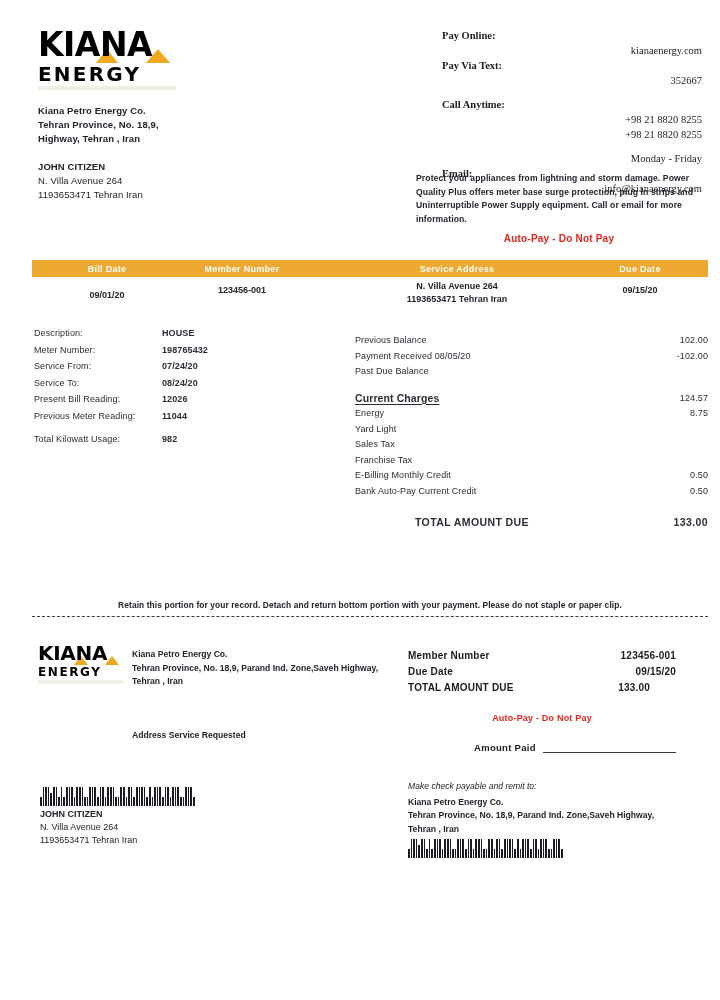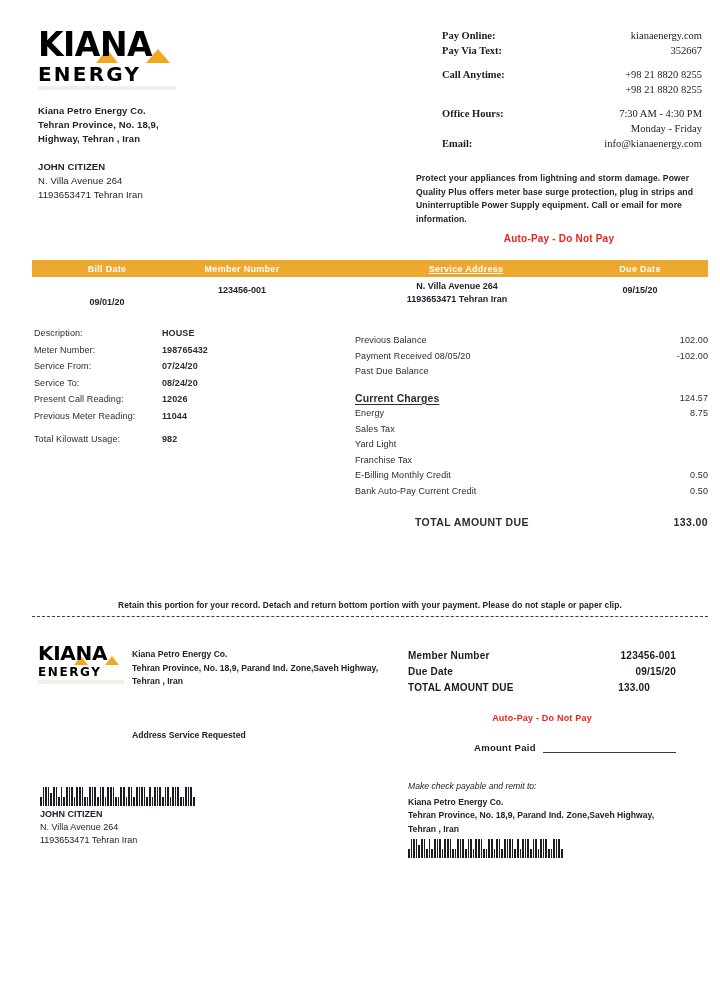--- a/index.html
+++ b/index.html
@@ -99,20 +99,21 @@
     right: 18px;
     top: 28px;
     width: 260px;
     font-family: "Liberation Serif", serif;
   }
   .pay-row {
     display: flex;
     justify-content: space-between;
     font-size: 10.5px;
     line-height: 15px;
+    flex-direction: column;
   }
   .pay-row .lbl { font-weight: bold; white-space: nowrap; }
   .pay-row .val { text-align: right; white-space: nowrap; }
   .pay-gap { height: 9px; }
   .sub-val {
     text-align: right;
     font-size: 10.5px;
     line-height: 15px;
   }
 
@@ -149,34 +150,34 @@
     font-weight: bold;
     letter-spacing: 0.3px;
   }
   .band-cell {
     position: absolute;
     top: 3.5px;
     text-align: center;
   }
   .band-bd { left: 20px; width: 110px; }
   .band-mn { left: 120px; width: 180px; }
-  .band-sa { left: 319px; width: 230px; text-decoration: underline; }
+  .band-sa { left: 310px; width: 230px; }
   .band-dd { left: 548px; width: 120px; }
 
   .table-row {
     position: absolute;
     left: 32px;
     top: 282px;
     width: 676px;
     font-size: 9px;
     color: #23232e;
     font-weight: bold;
   }
   .row-cell { position: absolute; text-align: center; line-height: 13px; }
-  .row-bd { left: 20px; width: 110px; top: 14px;}
+  .row-bd { left: 20px; width: 110px; top: 7px;}
   .row-mn { left: 120px; width: 180px; top: 2px;}
   .row-sa { left: 310px; width: 230px; top: -2px;}
   .row-dd { left: 548px; width: 120px; top: 2px;}
 
   
   .detail-left {
     position: absolute;
     left: 34px;
     top: 325px;
     width: 300px;
@@ -372,24 +373,20 @@
       <span class="lbl">Pay Via Text:</span>
       <span class="val">352667</span>
     </div>
     <div class="pay-gap"></div>
     <div class="pay-row">
       <span class="lbl">Call Anytime:</span>
       <span class="val">+98 21 8820 8255</span>
     </div>
     <div class="sub-val">+98 21 8820 8255</div>
     <div class="pay-gap"></div>
-    <div class="pay-row">
-      <span class="lbl">Office Hours:</span>
-      <span class="val">7:30 AM - 4:30 PM</span>
-    </div>
     <div class="sub-val">Monday - Friday</div>
     <div class="pay-row">
       <span class="lbl">Email:</span>
       <span class="val">info@kianaenergy.com</span>
     </div>
   </div>
 
   <div class="notice">
     <div>Protect your appliances from lightning and storm damage. Power Quality Plus offers meter base surge protection, plug in strips and Uninterruptible Power Supply equipment. Call or email for more information.</div>
     <div class="notice-red">Auto-Pay - Do Not Pay</div>
@@ -423,21 +420,21 @@
     </div>
     <div class="d-line">
       <span class="d-lbl">Service From:</span>
       <span class="d-val">07/24/20</span>
     </div>
     <div class="d-line">
       <span class="d-lbl">Service To:</span>
       <span class="d-val">08/24/20</span>
     </div>
     <div class="d-line">
-      <span class="d-lbl">Present Call Reading:</span>
+      <span class="d-lbl">Present Bill Reading:</span>
       <span class="d-val">12026</span>
     </div>
     <div class="d-line">
       <span class="d-lbl">Previous Meter Reading:</span>
       <span class="d-val">11044</span>
     </div>
     <div class="d-spacer"></div>
     <div class="d-line">
       <span class="d-lbl">Total Kilowatt Usage:</span>
       <span class="d-val">982</span>
@@ -463,25 +460,25 @@
     <div class="c-line c-head">
       <span class="c-lbl">Current Charges</span>
       <span class="c-val">124.57</span>
     </div>
 
     <div class="c-line">
       <span class="c-lbl">Energy</span>
       <span class="c-val">8.75</span>
     </div>
     <div class="c-line">
+      <span class="c-lbl">Yard Light</span>
+      <span class="c-val"></span>
+    </div>
+    <div class="c-line">
       <span class="c-lbl">Sales Tax</span>
-      <span class="c-val"></span>
-    </div>
-    <div class="c-line">
-      <span class="c-lbl">Yard Light</span>
       <span class="c-val"></span>
     </div>
     <div class="c-line">
       <span class="c-lbl">Franchise Tax</span>
       <span class="c-val"></span>
     </div>
     <div class="c-line">
       <span class="c-lbl">E-Billing Monthly Credit</span>
       <span class="c-val">0.50</span>
     </div>

